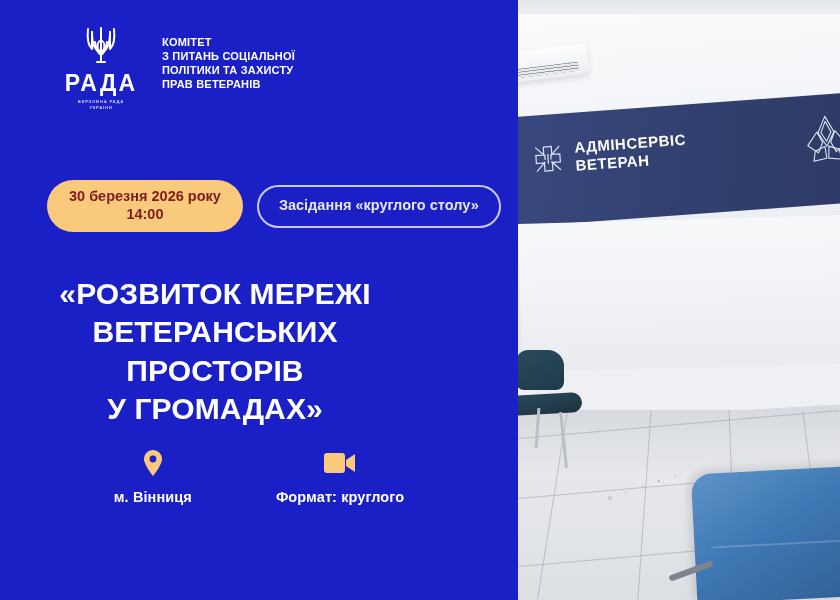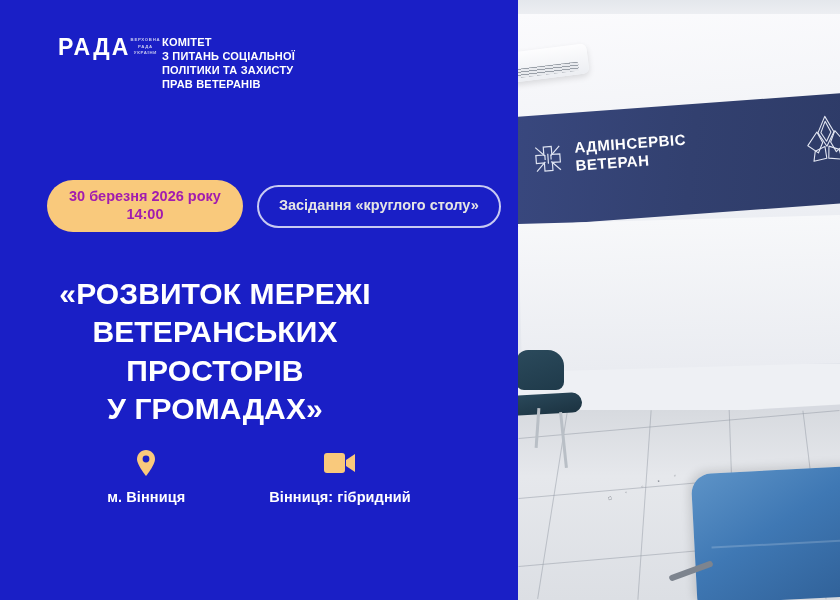--- a/index.html
+++ b/index.html
@@ -33,21 +33,21 @@
     position: absolute;
     left: 58px;
     top: 18px;
     display: flex;
     align-items: flex-start;
     gap: 18px;
   }
   .logo-block {
     width: 86px;
     display: flex;
-    flex-direction: row;
+    flex-direction: column;
     align-items: center;
     padding-top: 4px;
   }
   .tryzub {
     width: 40px;
     height: 46px;
     display: block;
   }
   .logo-word {
     color: #ffffff;
@@ -81,21 +81,21 @@
   .pill-row {
     position: absolute;
     left: 47px;
     top: 180px;
     display: flex;
     align-items: center;
     gap: 14px;
   }
   .pill-date {
     background: #f9c97c;
-    color: #a21caf;
+    color: #7f1d1d;
     border-radius: 26px;
     padding: 8px 22px 9px 22px;
     font-size: 14.5px;
     font-weight: bold;
     line-height: 1.22;
     text-align: center;
     white-space: pre-line;
   }
   .pill-type {
     border: 2px solid #c8caf2;
@@ -363,21 +363,21 @@
         <div class="meta-label">м. Вінниця</div>
       </div>
 
       <div class="meta-item">
         <div class="meta-icon">
           <svg width="32" height="22" viewBox="0 0 32 22">
             <rect x="0" y="1" width="21" height="20" rx="3" fill="#f9c97c"></rect>
             <path d="M22 8 L31 2 L31 20 L22 14 Z" fill="#f9c97c"></path>
           </svg>
         </div>
-        <div class="meta-label">Вінниця: гібридний</div>
+        <div class="meta-label">Формат: круглого</div>
       </div>
 
     </div>
   </div>
 
   <div class="photo">
 
     <div class="ph-ceiling"></div>
     <div class="ph-wall"></div>
 

